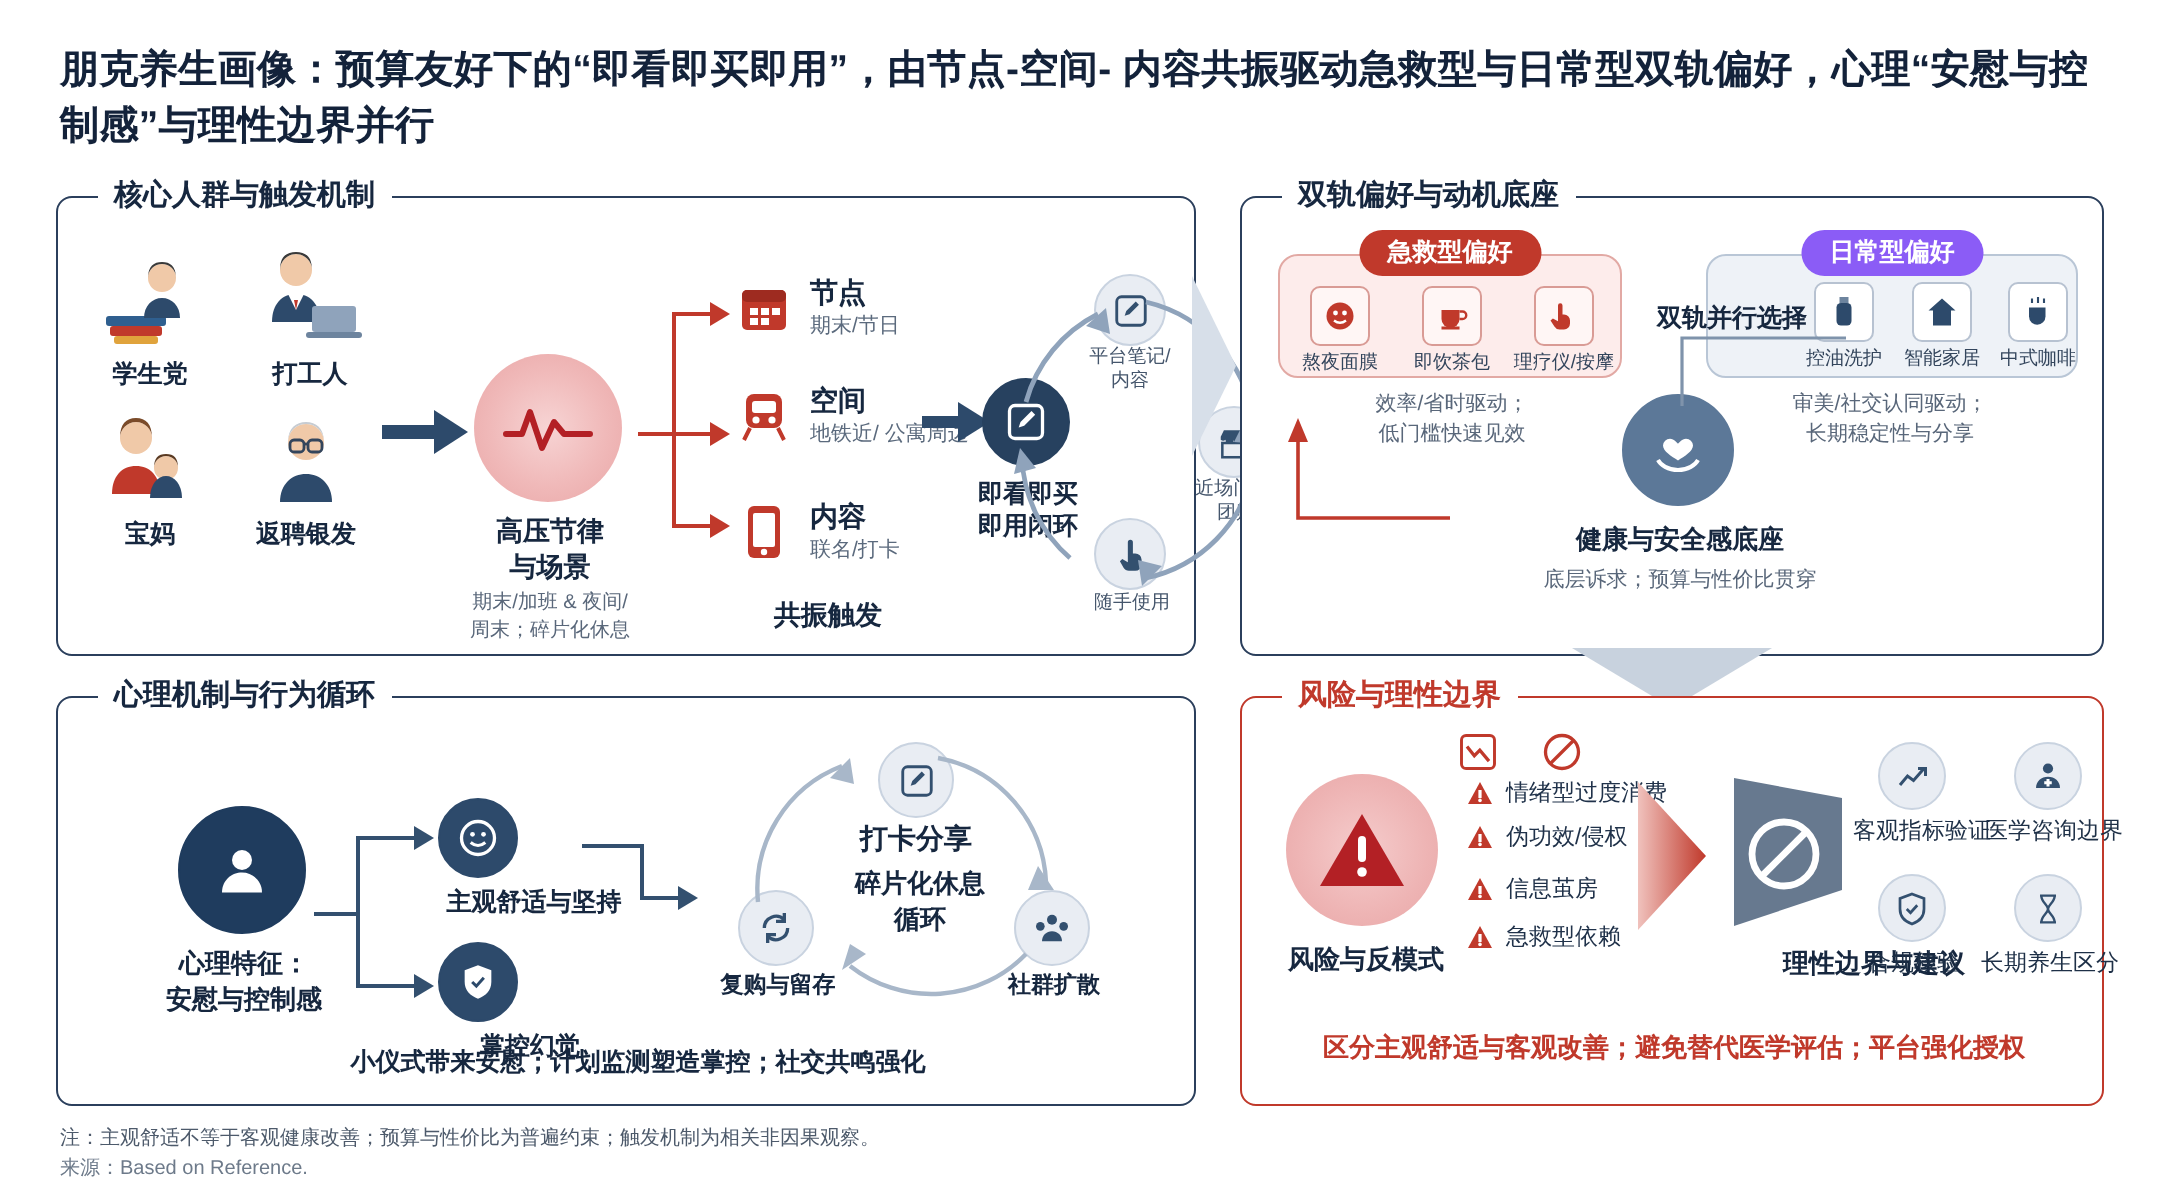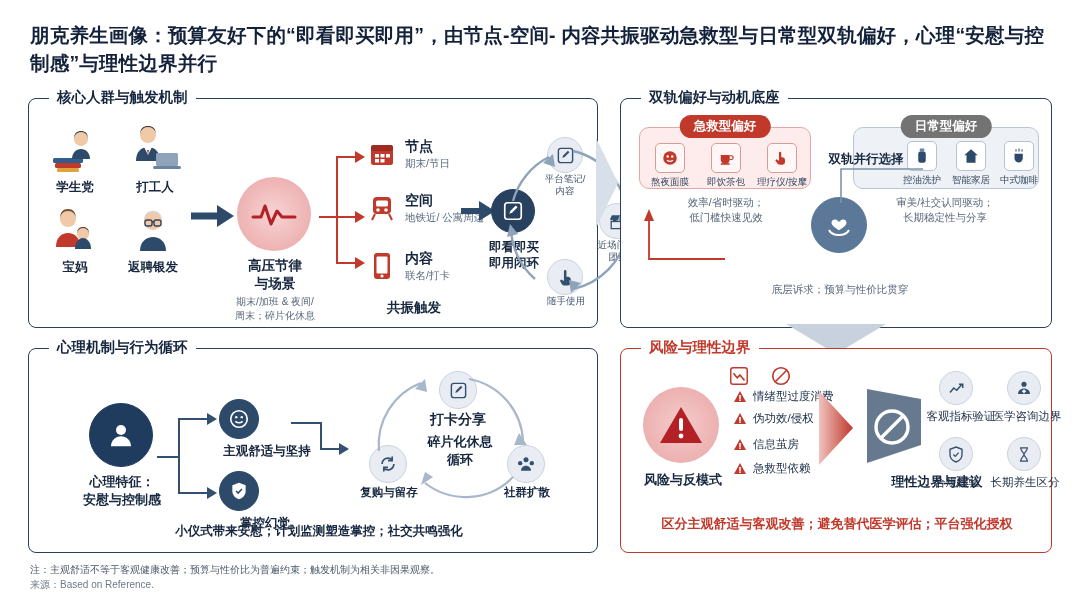--- a/index.html
+++ b/index.html
@@ -137,21 +137,21 @@
     top: -13px; left: 50%;
     transform: translateX(-50%);
     padding: 3px 14px;
     border-radius: 13px;
     font-size: 12.5px;
     font-weight: bold;
     color: #ffffff;
     white-space: nowrap;
   }
   .pref-header.em { background: #c0392b; }
-  .pref-header.daily { background: #737373; }
+  .pref-header.daily { background: #8b5cf6; }
   .mini-icon-col {
     position: absolute;
     text-align: center;
     font-size: 9.5px;
     color: #33455c;
     line-height: 1.25;
     width: 58px;
   }
   .mini-icon-box {
     width: 28px; height: 28px;
@@ -432,20 +432,21 @@
 长期稳定性与分享</div>
 
     <div class="t bold center" style="left:186px; top:52px; width:118px; font-size:12.5px; color:#16273f;">双轨并行选择</div>
 
     <div class="icon-tile circ" style="left:190px; top:98px; width:56px; height:56px; background:#5c7898; border-color:#5c7898;">
       <svg width="30" height="30" viewBox="0 0 24 24">
         <path d="M12 9.5s-1.6-2-3.2-2A2.8 2.8 0 0 0 6 10.2c0 2.3 3.4 4.3 6 6 2.6-1.7 6-3.7 6-6a2.8 2.8 0 0 0-2.8-2.7c-1.6 0-3.2 2-3.2 2z" fill="#fff"></path>
         <path d="M4 16c1 2 4 4 8 4s7-2 8-4" stroke="#fff" stroke-width="1.6" fill="none"></path>
       </svg>
     </div>
+    <div class="t bold center" style="left:140px; top:162px; width:158px; font-size:13px; color:#16273f;">健康与安全感底座</div>
     <div class="t center gray" style="left:130px; top:184px; width:178px; font-size:10.5px;">底层诉求；预算与性价比贯穿</div>
 
     <svg class="arrow-svg" style="left:14px; top:88px;" width="210" height="96">
       <path d="M90 72 L14 72 L14 28" stroke="#c0392b" stroke-width="1.8" fill="none"></path>
       <path d="M9 34 L14 22 L19 34 Z" fill="#c0392b"></path>
     </svg>
     <svg class="arrow-svg" style="left:210px; top:46px;" width="120" height="62">
       <path d="M10 58 L10 24 L92 24" stroke="#7f93ab" stroke-width="1.6" fill="none"></path>
     </svg>
   </div>

